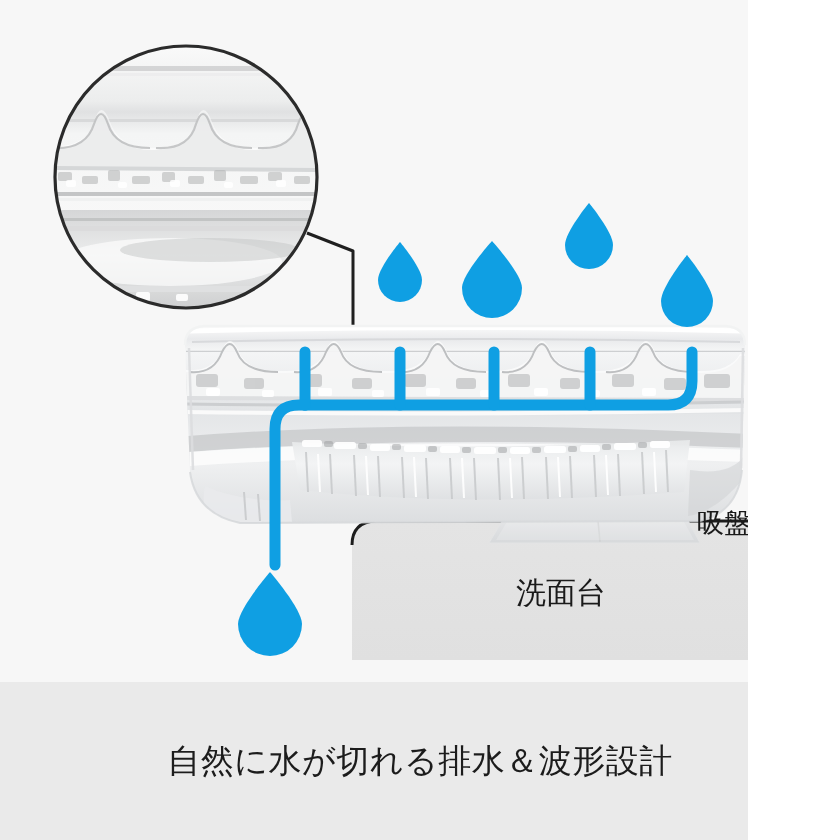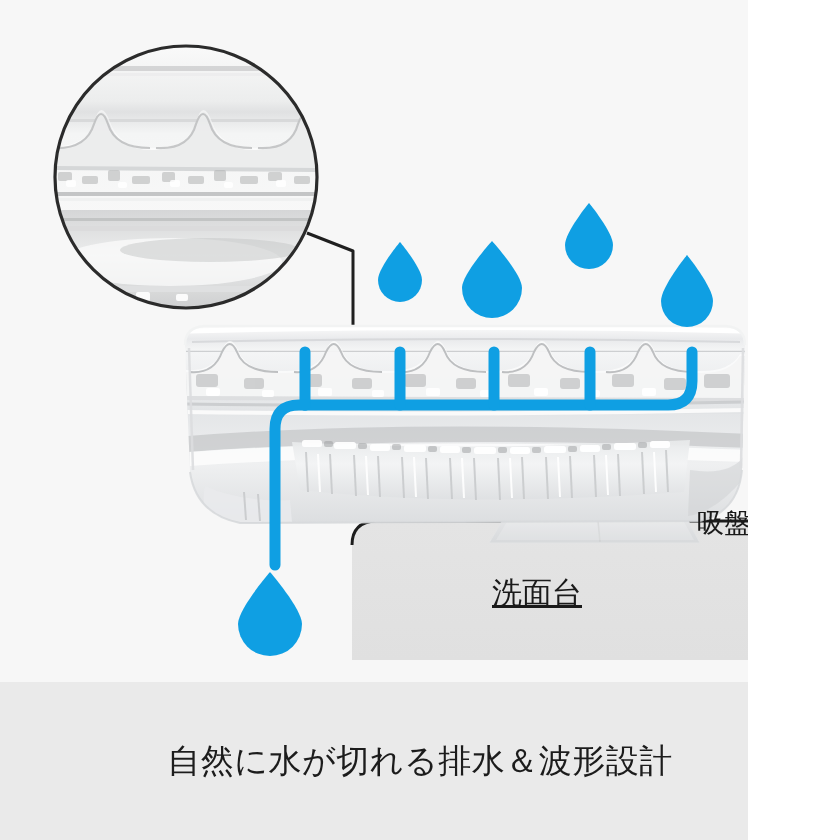--- a/index.html
+++ b/index.html
@@ -51,21 +51,21 @@
   
   .overlay-label {
     position: absolute;
     color: #1a1a1a;
     font-size: 27px;
     line-height: 30px;
     white-space: nowrap;
     font-family: "Liberation Sans", "DejaVu Sans", sans-serif;
   }
   #label-suction { left: 697px; top: 508px; }
-  #label-basin   { left: 492px; top: 578px; font-size: 30px; text-decoration: underline; }
+  #label-basin   { left: 516px; top: 578px; font-size: 30px; }
 </style>
 </head>
 <body>
 
 <div id="stage">
 
   <div id="illustration">
     <svg width="840" height="682" viewBox="0 0 840 682" xmlns="http://www.w3.org/2000/svg">
       <defs>
 

